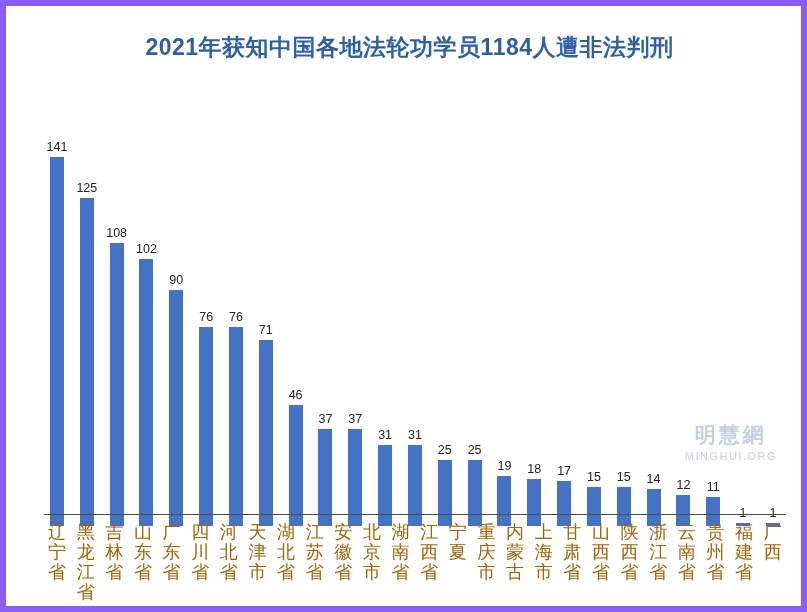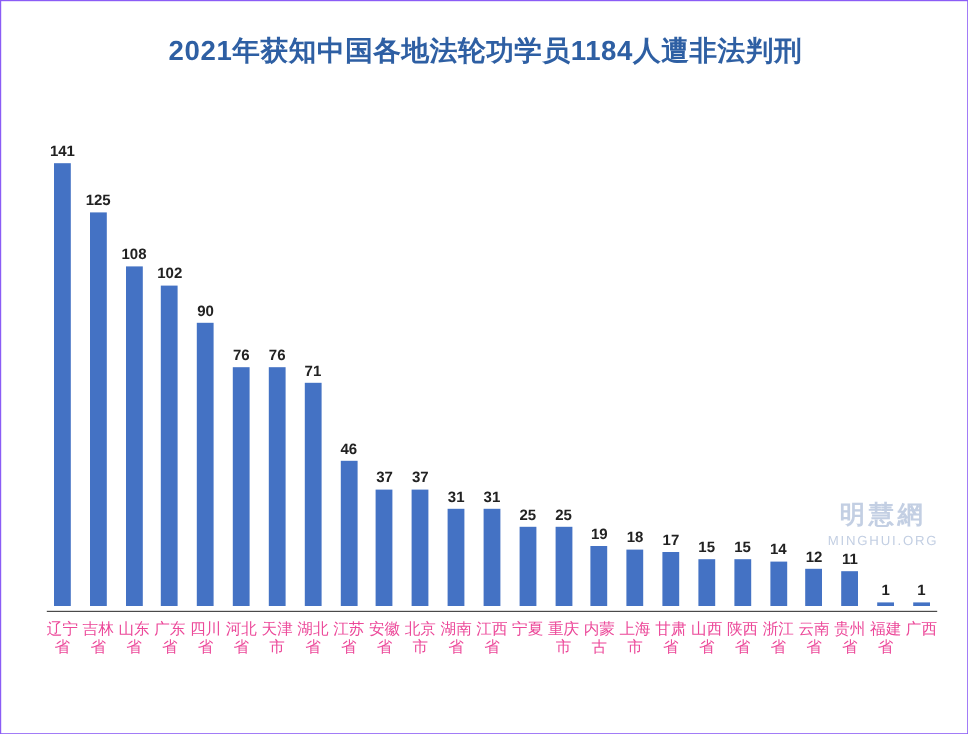--- a/index.html
+++ b/index.html
@@ -5,21 +5,21 @@
   html,body{margin:0;padding:0;}
   body{
     width:807px;height:612px;
     background:#ffffff;
     font-family:"Liberation Sans","DejaVu Sans",sans-serif;
     overflow:hidden;
     position:relative;
   }
   #frame{
     position:absolute;inset:0;
-    border:1px solid #8b5cf6;
+    border:6px solid #8b5cf6;
     box-sizing:border-box;
   }
   #title{
     position:absolute;
     top:26px;left:0;width:807px;
     text-align:center;
     font-size:23px;
     font-weight:bold;
     color:#2e5fa3;
     letter-spacing:0.5px;
@@ -29,27 +29,26 @@
     position:absolute;
     left:38px;
     top:508px;
     width:742px;
     height:1px;
     background:#4a4a4a;
   }
   #bars{
     position:absolute;
     left:38px;
-    top:92px;
+    top:108px;
     width:742px;
     height:412px;
     display:flex;
     align-items:center;
     justify-content:space-between;
-    font-weight:bold;
   }
   .col{
     width:26px;
     height:100%;
     display:flex;
     flex-direction:column;
     justify-content:flex-end;
     align-items:center;
     position:relative;
   }
@@ -68,22 +67,22 @@
     position:absolute;
     left:38px;
     top:514px;
     width:742px;
     height:92px;
     display:flex;
     justify-content:space-between;
   }
   .cat{
     width:26px;
-    font-size:13px;
-    color:#ec4899;
+    font-size:18px;
+    color:#a16207;
     text-align:center;
     line-height:1.12;
     word-break:break-all;
     padding-top:2px;
   }
   #watermark{
     position:absolute;
     right:24px;
     top:418px;
     text-align:center;
@@ -211,20 +210,21 @@
       <div class="col">
         <div class="vlabel">1</div>
         <div class="bar" style="height: 3px; background: rgb(68, 114, 196);"></div>
       </div>
     </div>
 
   <div id="axis"></div>
 
   <div id="cats">
       <div class="cat">辽宁省</div>
+      <div class="cat">黑龙江省</div>
       <div class="cat">吉林省</div>
       <div class="cat">山东省</div>
       <div class="cat">广东省</div>
       <div class="cat">四川省</div>
       <div class="cat">河北省</div>
       <div class="cat">天津市</div>
       <div class="cat">湖北省</div>
       <div class="cat">江苏省</div>
       <div class="cat">安徽省</div>
       <div class="cat">北京市</div>

